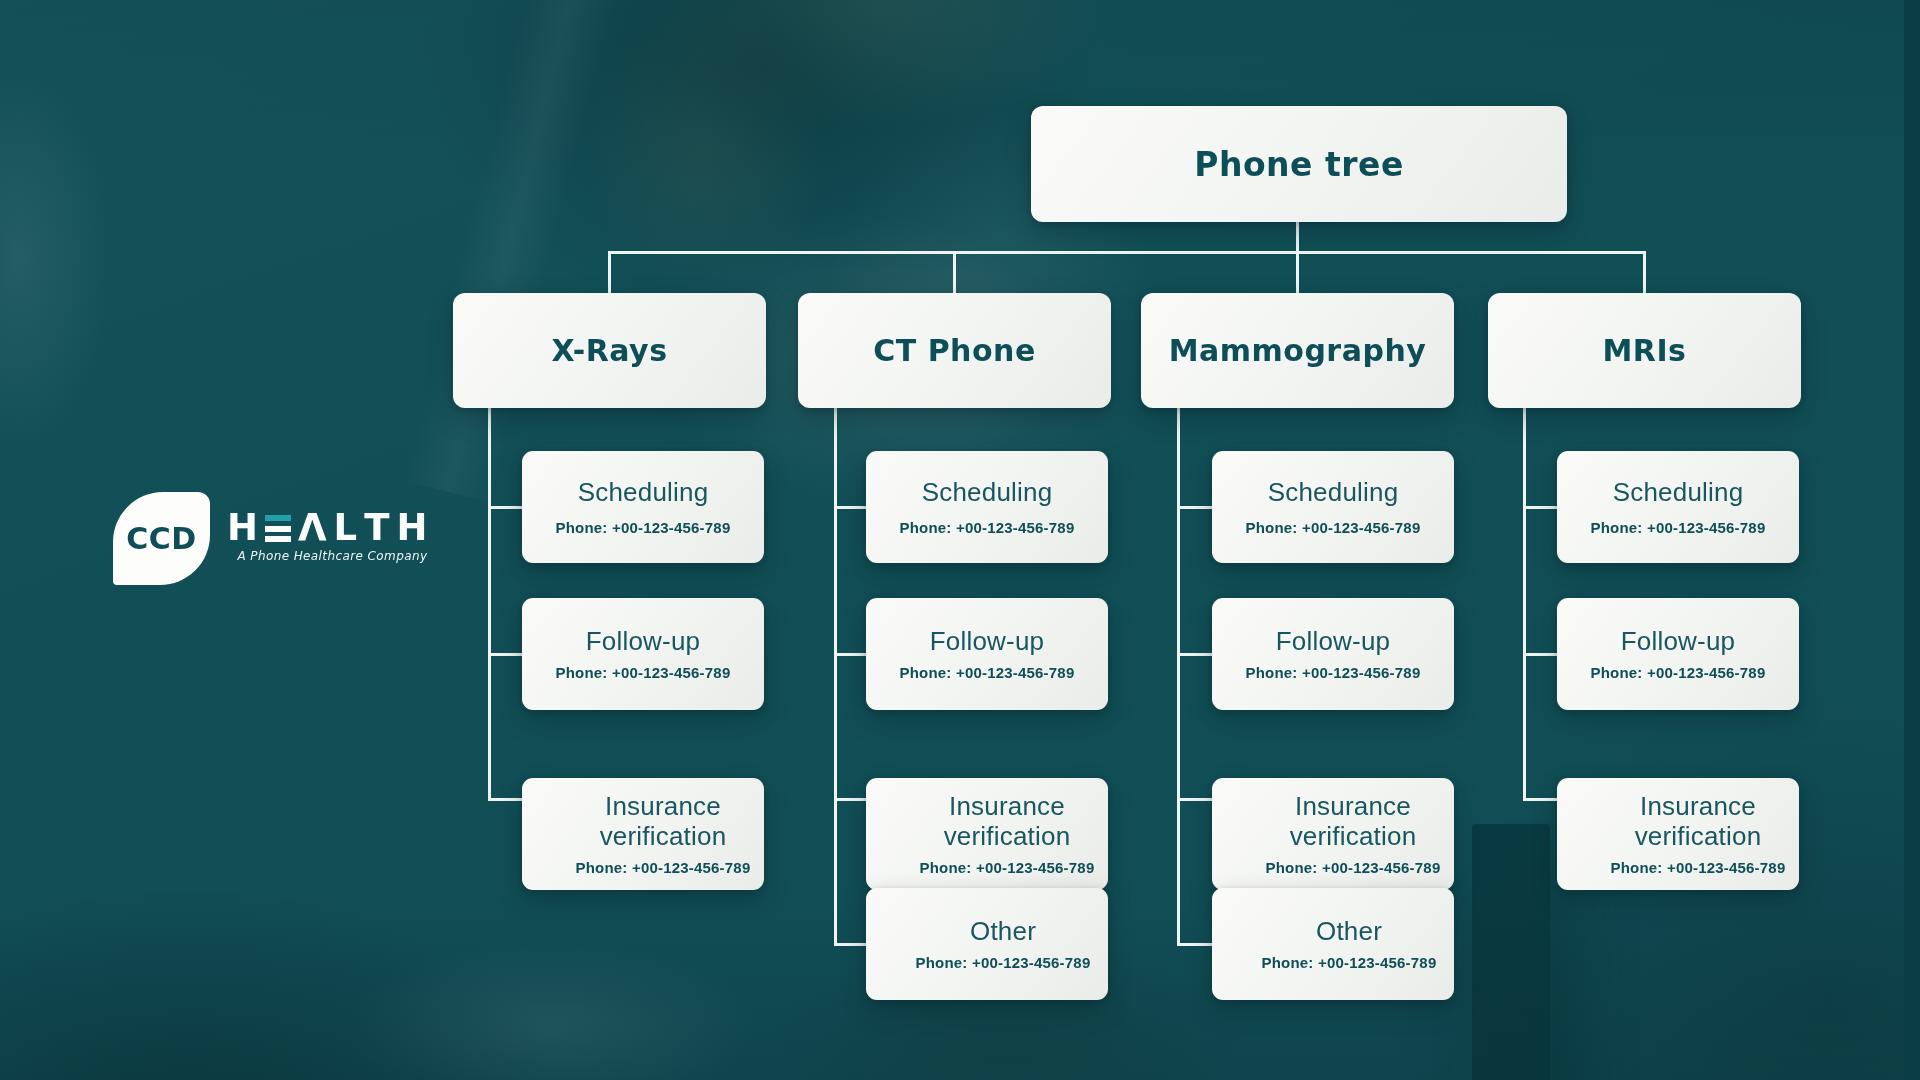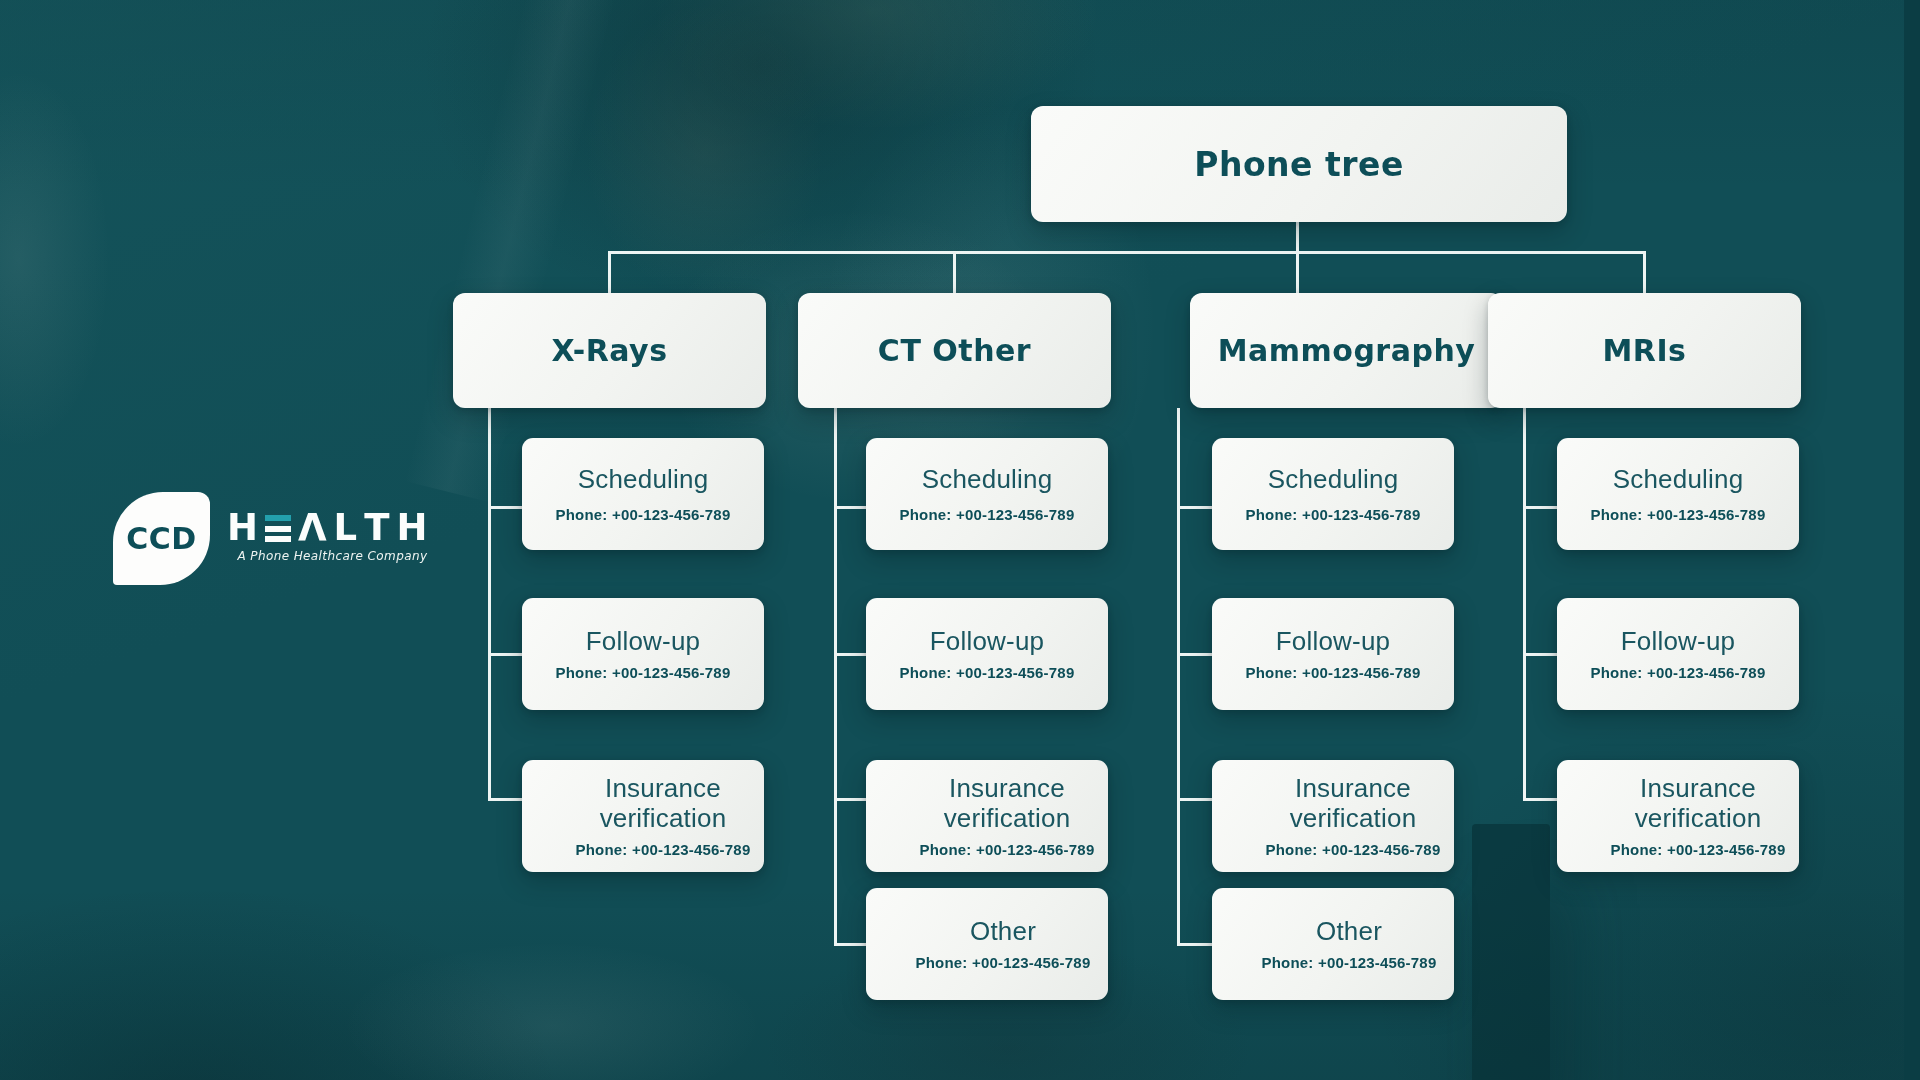--- a/index.html
+++ b/index.html
@@ -61,30 +61,30 @@
   .card{
     position:absolute;
     background:linear-gradient(128deg, var(--box_light,#fafbf9) 0%, #f2f4f1 55%, var(--box_dark,#e9ece9) 100%);
     border-radius:12px;
     box-shadow:0 10px 24px rgba(3,24,27,.28), 0 2px 6px rgba(3,24,27,.18);
     display:flex;flex-direction:column;align-items:center;justify-content:center;
     text-align:center;
   }
   .root{left:1031px;top:106px;width:536px;height:116px;}
   .branch{top:293px;width:313px;height:115px;text-align:right;}
-  #b0{left:453px;} #b1{left:798px;} #b2{left:1190px;} #b3{left:1488px;}
+  #b0{left:453px;} #b1{left:798px;} #b2{left:1141px;} #b3{left:1488px;}
   .node-title{
     font-family:"DejaVu Sans",sans-serif;font-weight:700;color:var(--ink,#0d4e58);
     letter-spacing:.5px;line-height:1;
   }
   .root .node-title{font-size:33px;}
   .branch .node-title{font-size:30px;}
   .leaf{width:242px;height:112px;border-radius:11px;gap:8px;padding:6px 8px;}
   .col0{left:522px;} .col1{left:866px;} .col2{left:1212px;} .col3{left:1557px;}
-  .row0{top:438px;gap:12px;} .row1{top:598px;} .row2{top:760px;padding-left:48px;} .row3{top:888px;padding-left:40px;}
+  .row0{top:451px;gap:12px;} .row1{top:598px;} .row2{top:778px;padding-left:48px;} .row3{top:888px;padding-left:40px;}
   .leaf-title{
     font-size:26px;font-weight:400;color:var(--leaf_ink,#1a5660);
     line-height:1.12;letter-spacing:.2px;
   }
   .leaf-phone{
     font-size:15px;font-weight:700;color:var(--ink,#0d4e58);letter-spacing:.2px;
   }
   
   .logo{position:absolute;left:113px;top:492px;display:flex;align-items:center;gap:17px;}
   .logo-mark{
@@ -152,21 +152,21 @@
   <div class="line stub sx3 sy2"></div>
 
   <div class="card root">
     <span class="node-title">Phone tree</span>
   </div>
 
   <div class="card branch" id="b0">
     <span class="node-title">X-Rays</span>
   </div>
   <div class="card branch" id="b1">
-    <span class="node-title">CT Other</span>
+    <span class="node-title">CT Phone</span>
   </div>
   <div class="card branch" id="b2">
     <span class="node-title">Mammography</span>
   </div>
   <div class="card branch" id="b3">
     <span class="node-title">MRIs</span>
   </div>
 
   <div class="card leaf col0 row0">
     <div class="leaf-title">Scheduling</div>

